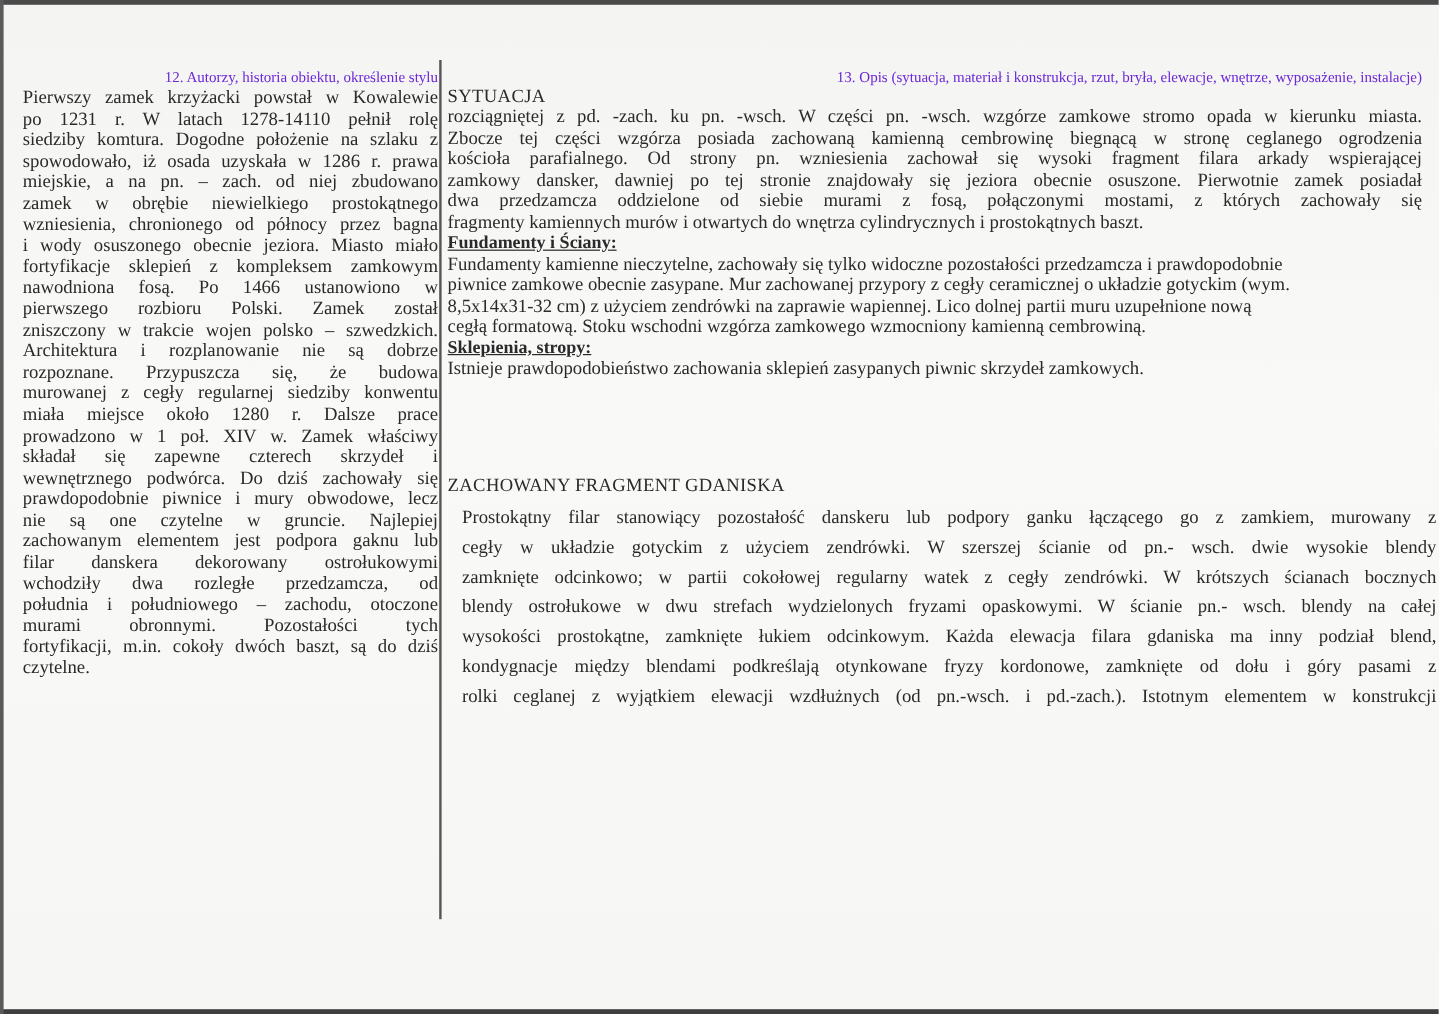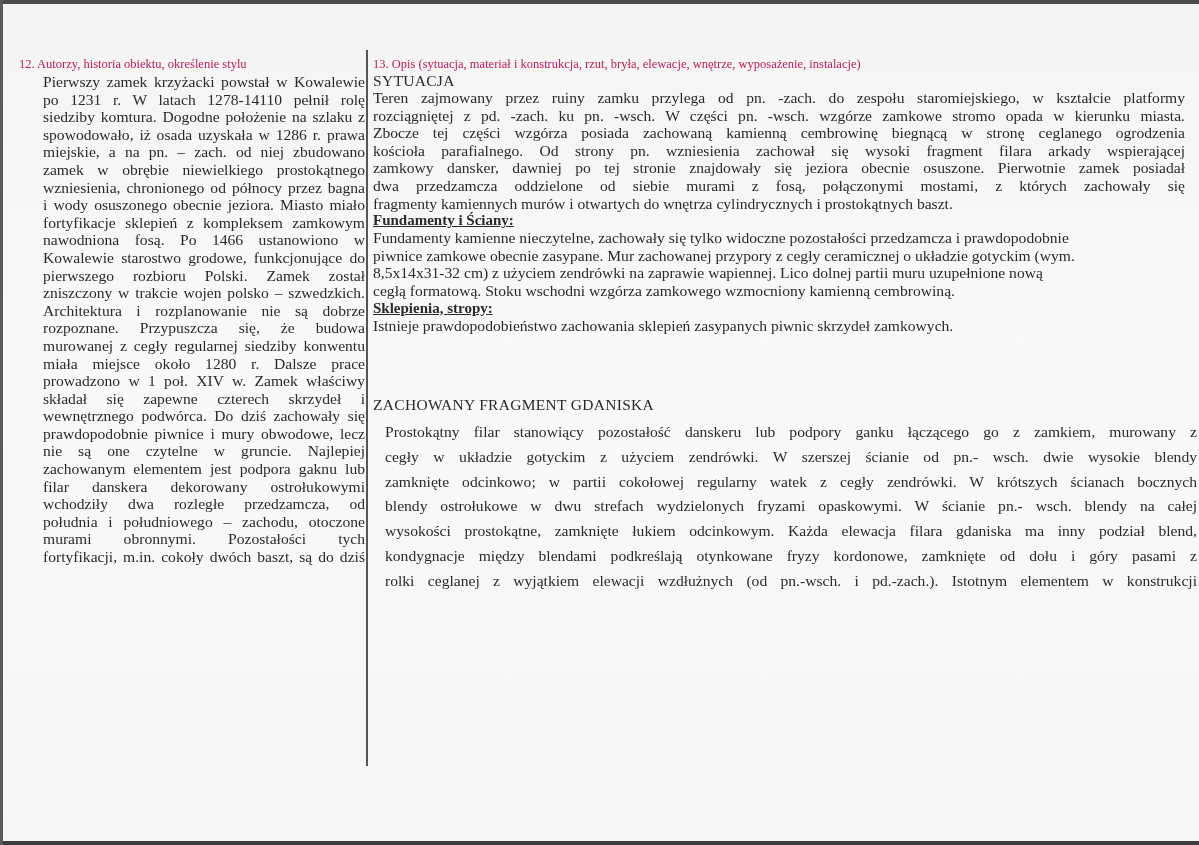--- a/index.html
+++ b/index.html
@@ -11,26 +11,26 @@
     .scan-edge-top { position: absolute; left: 0; top: 0; width: 1199px; height: 4px; background: #4a4a4a; }
     .scan-edge-bottom { position: absolute; left: 0; bottom: 0; width: 1199px; height: 4px; background: #3e3e3e; }
     .scan-edge-left { position: absolute; left: 0; top: 0; width: 3px; height: 845px; background: #5a5a5a; }
     .paper-shade { position: absolute; left: 3px; top: 4px; right: 0; bottom: 4px;
       background: linear-gradient(180deg, #f4f4f3 0%, #f9f9f8 40%, #f6f6f5 100%); }
 
     .col-left { position: absolute; left: 19px; top: 57px; width: 346px; }
     .col-divider { position: absolute; left: 321px; top: 50px; width: 2px; height: 716px; background: #555; left: 366px; }
     .col-right { position: absolute; left: 373px; top: 50px; width: 812px; }
 
-    .field-label { font-size: 12.5px; line-height: 15px; color: #be185d; white-space: nowrap; }
+    .field-label { font-size: 12.5px; line-height: 15px; color: #6d28d9; white-space: nowrap; text-align: right; }
     .left-body {
       font-size: 15.6px; line-height: 17.6px; text-align: justify; margin-top: 1px;
       letter-spacing: 0px;
     }
-    .left-body .ln { display: block; text-align: justify; text-align-last: justify; height: 17.6px; white-space: nowrap; margin-left: 24px; }
+    .left-body .ln { display: block; text-align: justify; text-align-last: justify; height: 17.6px; white-space: nowrap; }
     .left-body .ln.last { text-align-last: left; }
 
     .heading-caps { font-weight: normal; font-size: 15.5px; line-height: 17px; letter-spacing: 0.3px; }
     .heading-under { font-weight: bold; font-size: 15px; line-height: 17px; text-decoration: underline; }
     .rbody { font-size: 15.6px; line-height: 17.6px; }
     .rbody .ln { display: block; white-space: nowrap; height: 17.6px; }
     .rbody .ln.j { text-align: justify; text-align-last: justify; }
 
     .gdanisk-heading { position: absolute; left: 0; top: 346px; }
     .gdanisk-body { position: absolute; left: 12px; top: 373px; font-size: 15.6px; }
@@ -51,49 +51,48 @@
     <span class="ln">Pierwszy zamek krzyżacki powstał w Kowalewie</span>
     <span class="ln">po 1231 r. W latach 1278-14110 pełnił rolę</span>
     <span class="ln">siedziby komtura. Dogodne położenie na szlaku z</span>
     <span class="ln">spowodowało, iż osada uzyskała w 1286 r. prawa</span>
     <span class="ln">miejskie, a na pn. – zach. od niej zbudowano</span>
     <span class="ln">zamek w obrębie niewielkiego prostokątnego</span>
     <span class="ln">wzniesienia, chronionego od północy przez bagna</span>
     <span class="ln">i wody osuszonego obecnie jeziora. Miasto miało</span>
     <span class="ln">fortyfikacje sklepień z kompleksem zamkowym</span>
     <span class="ln">nawodniona fosą. Po 1466 ustanowiono w</span>
-    <span class="ln">Kowalewie starostwo grodowe, funkcjonujące do</span>
     <span class="ln">pierwszego rozbioru Polski. Zamek został</span>
     <span class="ln">zniszczony w trakcie wojen polsko – szwedzkich.</span>
     <span class="ln">Architektura i rozplanowanie nie są dobrze</span>
     <span class="ln">rozpoznane. Przypuszcza się, że budowa</span>
     <span class="ln">murowanej z cegły regularnej siedziby konwentu</span>
     <span class="ln">miała miejsce około 1280 r. Dalsze prace</span>
     <span class="ln">prowadzono w 1 poł. XIV w. Zamek właściwy</span>
     <span class="ln">składał się zapewne czterech skrzydeł i</span>
     <span class="ln">wewnętrznego podwórca. Do dziś zachowały się</span>
     <span class="ln">prawdopodobnie piwnice i mury obwodowe, lecz</span>
     <span class="ln">nie są one czytelne w gruncie. Najlepiej</span>
     <span class="ln">zachowanym elementem jest podpora gaknu lub</span>
     <span class="ln">filar danskera dekorowany ostrołukowymi</span>
     <span class="ln">wchodziły dwa rozległe przedzamcza, od</span>
     <span class="ln">południa i południowego – zachodu, otoczone</span>
     <span class="ln">murami obronnymi. Pozostałości tych</span>
     <span class="ln">fortyfikacji, m.in. cokoły dwóch baszt, są do dziś</span>
+    <span class="ln last">czytelne.</span>
   </div>
 </div>
 
 <div class="col-divider"></div>
 
 <div class="col-right">
   <div class="field-label" style="margin-top:7px;">13. Opis (sytuacja, materiał i konstrukcja, rzut, bryła, elewacje, wnętrze, wyposażenie, instalacje)</div>
 
   <div class="heading-caps">SYTUACJA</div>
   <div class="rbody">
-    <span class="ln j">Teren zajmowany przez ruiny zamku przylega od pn. -zach. do zespołu staromiejskiego, w kształcie platformy</span>
     <span class="ln j">rozciągniętej z pd. -zach. ku pn. -wsch. W części pn. -wsch. wzgórze zamkowe stromo opada w kierunku miasta.</span>
     <span class="ln j">Zbocze tej części wzgórza posiada zachowaną kamienną cembrowinę biegnącą w stronę ceglanego ogrodzenia</span>
     <span class="ln j">kościoła parafialnego. Od strony pn. wzniesienia zachował się wysoki fragment filara arkady wspierającej</span>
     <span class="ln j">zamkowy dansker, dawniej po tej stronie znajdowały się jeziora obecnie osuszone. Pierwotnie zamek posiadał</span>
     <span class="ln j">dwa przedzamcza oddzielone od siebie murami z fosą, połączonymi mostami, z których zachowały się</span>
     <span class="ln">fragmenty kamiennych murów i otwartych do wnętrza cylindrycznych i prostokątnych baszt.</span>
   </div>
 
   <div class="heading-under">Fundamenty i Ściany:</div>
   <div class="rbody">

